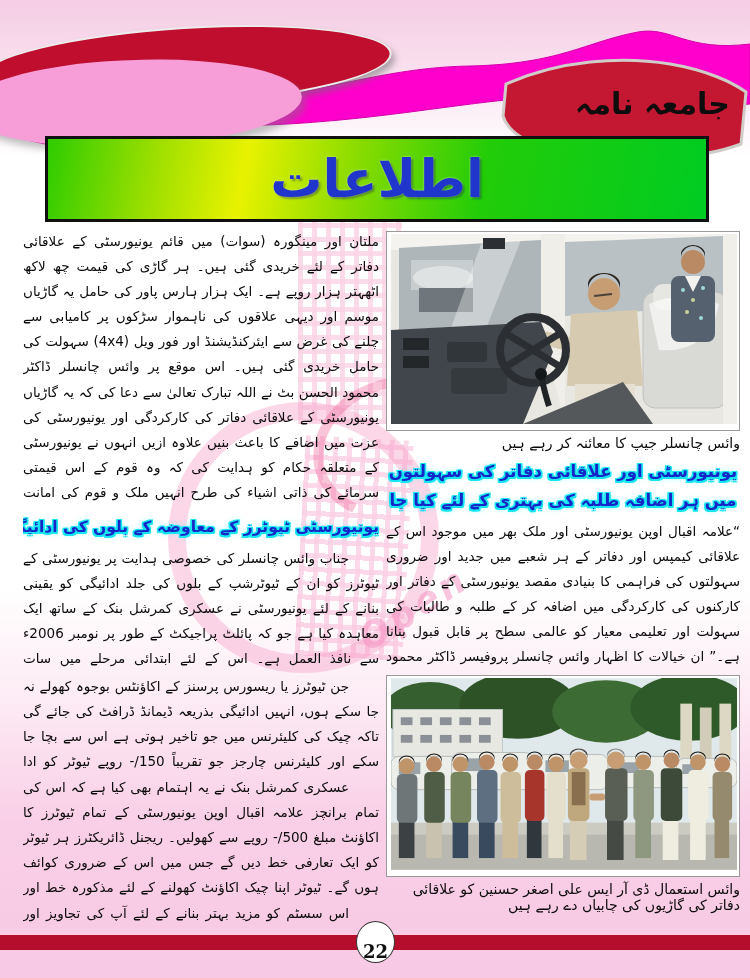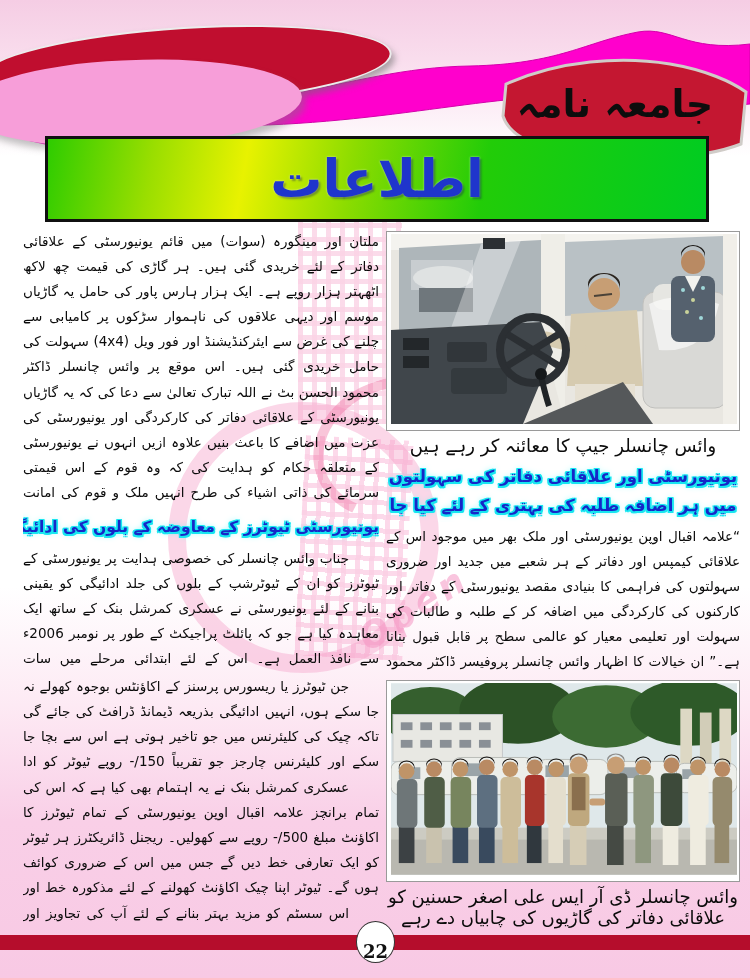--- a/index.html
+++ b/index.html
@@ -15,22 +15,22 @@
     border-radius:50%;transform:rotate(-3.5deg);border:2px solid #ececec;
     box-shadow:3px 5px 6px rgba(110,110,110,.55);z-index:3;
   }
   .ellipse-pink{
     position:absolute;left:-34px;top:60px;width:336px;height:86px;background:#f79ed9;
     border-radius:48% 52% 50% 50%;transform:rotate(-2.5deg);
     box-shadow:4px 6px 7px rgba(120,120,120,.45);z-index:4;
   }
   .badge{position:absolute;left:500px;top:48px;width:250px;height:120px;z-index:5;}
   .badge .badge-label{
-    position:absolute;left:0;top:26px;width:230px;text-align:center;
-    font-size:38px;font-weight:bold;color:#0d0d0d;direction:rtl;line-height:60px;
+    position:absolute;left:0;top:26px;width:230px;
+    font-size:30px;font-weight:bold;color:#0d0d0d;direction:rtl;line-height:60px;
   }
   
   .banner{
     position:absolute;left:45px;top:136px;width:658px;height:80px;z-index:6;
     border:3px solid #101010;
     background:linear-gradient(100deg,#2ecc00 0%,#9ade00 16%,#e8f200 30%,#8cdc00 46%,#22cc08 66%,#00cc22 100%);
     display:flex;align-items:center;justify-content:center;
   }
   .banner .banner-title{
     font-size:52px;font-weight:bold;color:#1f35cc;direction:rtl;
@@ -61,21 +61,21 @@
   .p5{height:28px;}
   .glow{
     color:#1527c8;font-weight:bold;
     text-shadow:-1.5px 0 0 #17e6f0, 1.5px 0 0 #17e6f0, 0 -1.5px 0 #17e6f0, 0 1.5px 0 #17e6f0,
                 -1.5px -1.5px 0 #17e6f0, 1.5px 1.5px 0 #17e6f0, 1.5px -1.5px 0 #17e6f0, -1.5px 1.5px 0 #17e6f0,
                 0 0 6px #5df2f8;
   }
   .subhead{height:31px;margin:2px 0 3px;font-size:15.5px;line-height:30px;text-align:right;white-space:nowrap;overflow:hidden;}
   .headline{margin:4px 0 2px;font-size:16.5px;line-height:29px;text-align:center;height:60px;overflow:hidden;}
   .photo{background:#ffffff;border:1px solid #9a9a9a;padding:2px;}
-  .caption{font-size:18px;text-align:center;color:#0b0b0b;padding:4px 0 2px;}
+  .caption{font-size:14px;text-align:right;color:#0b0b0b;padding:4px 0 2px;}
   .rbody{height:152px;margin-top:2px;}
   
   .footer-bar{position:absolute;left:0;top:935px;width:750px;height:15px;background:#b50d2c;z-index:3;}
   .page-oval{
     position:absolute;left:356px;top:921px;width:37px;height:40px;background:#ffffff;
     border:1.5px solid #333;border-radius:50%;z-index:4;
     display:flex;align-items:flex-end;justify-content:center;
     font-family:"DejaVu Serif",serif;font-size:18px;font-weight:bold;color:#111;
   }
 </style>
@@ -291,21 +291,21 @@
             </g>
           <g>
               <rect x="331" y="144" width="15" height="40" fill="#958a6d"></rect>
               <rect x="329" y="96" width="20" height="50" rx="5" fill="#958a6d"></rect>
               <circle cx="339" cy="88" r="8" fill="#b98a63"></circle>
               <path d="M331 86 a8 8 0 0 1 16 0 l0 -3 a8 6 0 0 0 -16 0 Z" fill="#151210"></path>
             </g>
         </g>
       </svg>
     </div>
-    <div class="caption">وائس چانسلر ڈی آر ایس علی اصغر حسنین کو علاقائی دفاتر کی گاڑیوں کی چابیاں دے رہے ہیں</div>
+    <div class="caption">وائس استعمال ڈی آر ایس علی اصغر حسنین کو علاقائی دفاتر کی گاڑیوں کی چابیاں دے رہے ہیں</div>
   </div>
 
   <div class="footer-bar"></div>
   <div class="page-oval">
     <span>22</span>
   </div>
 
 </div>
 
 </body></html>

